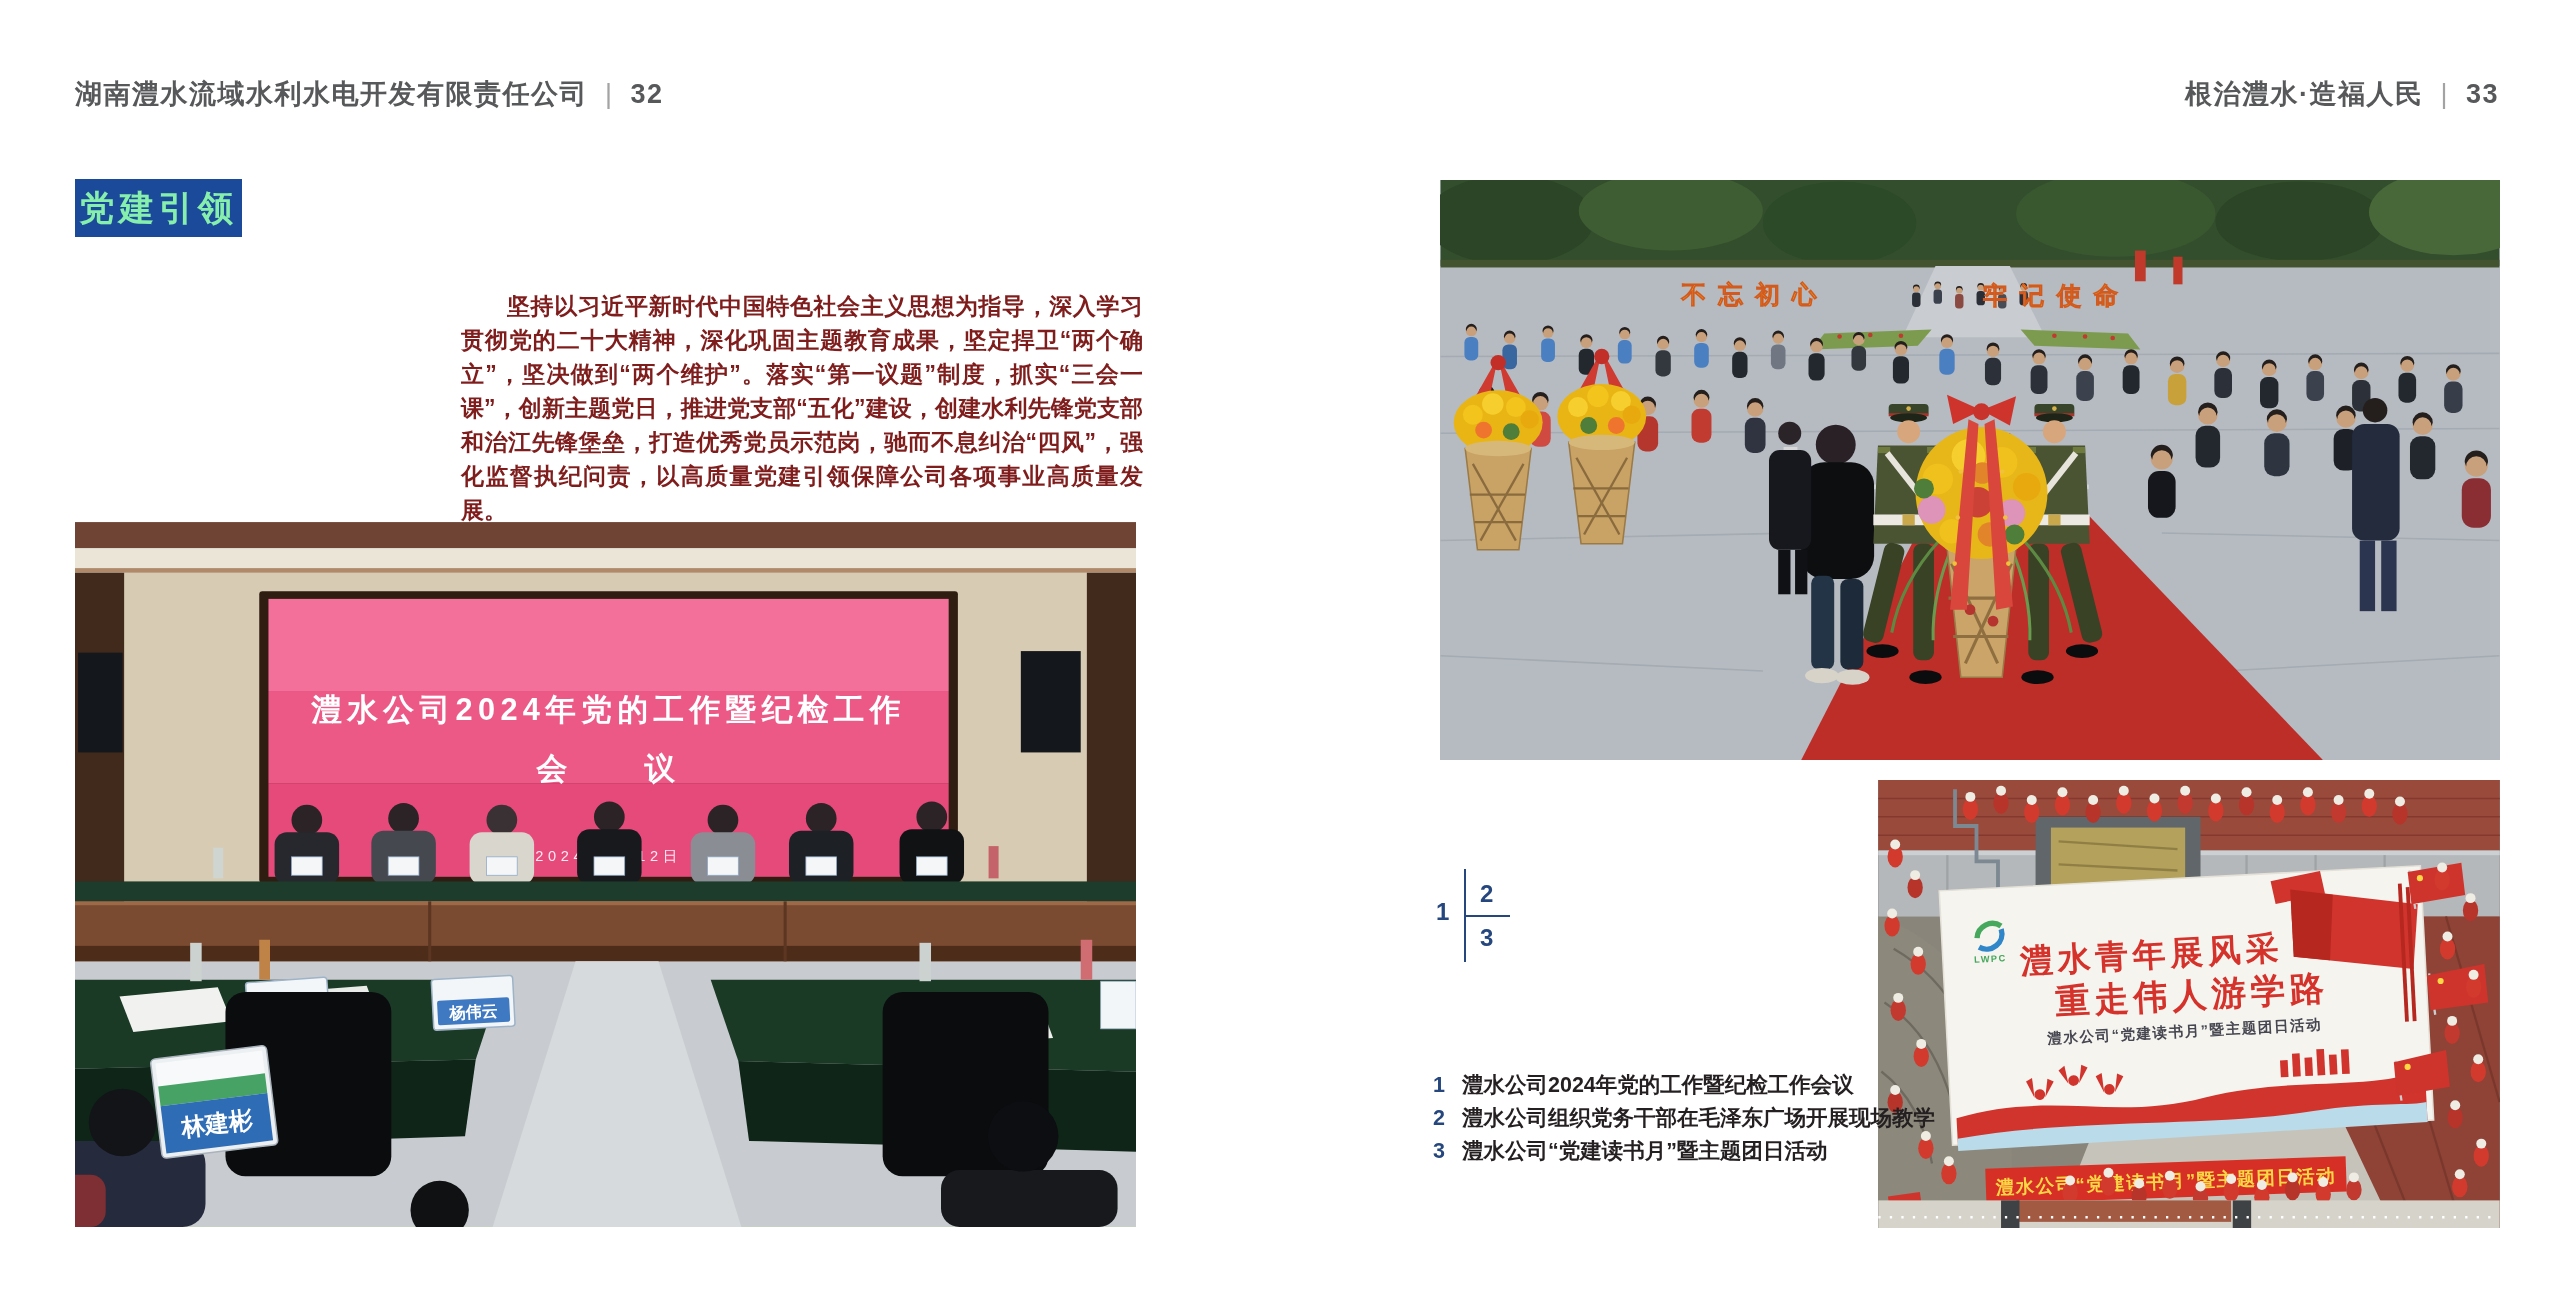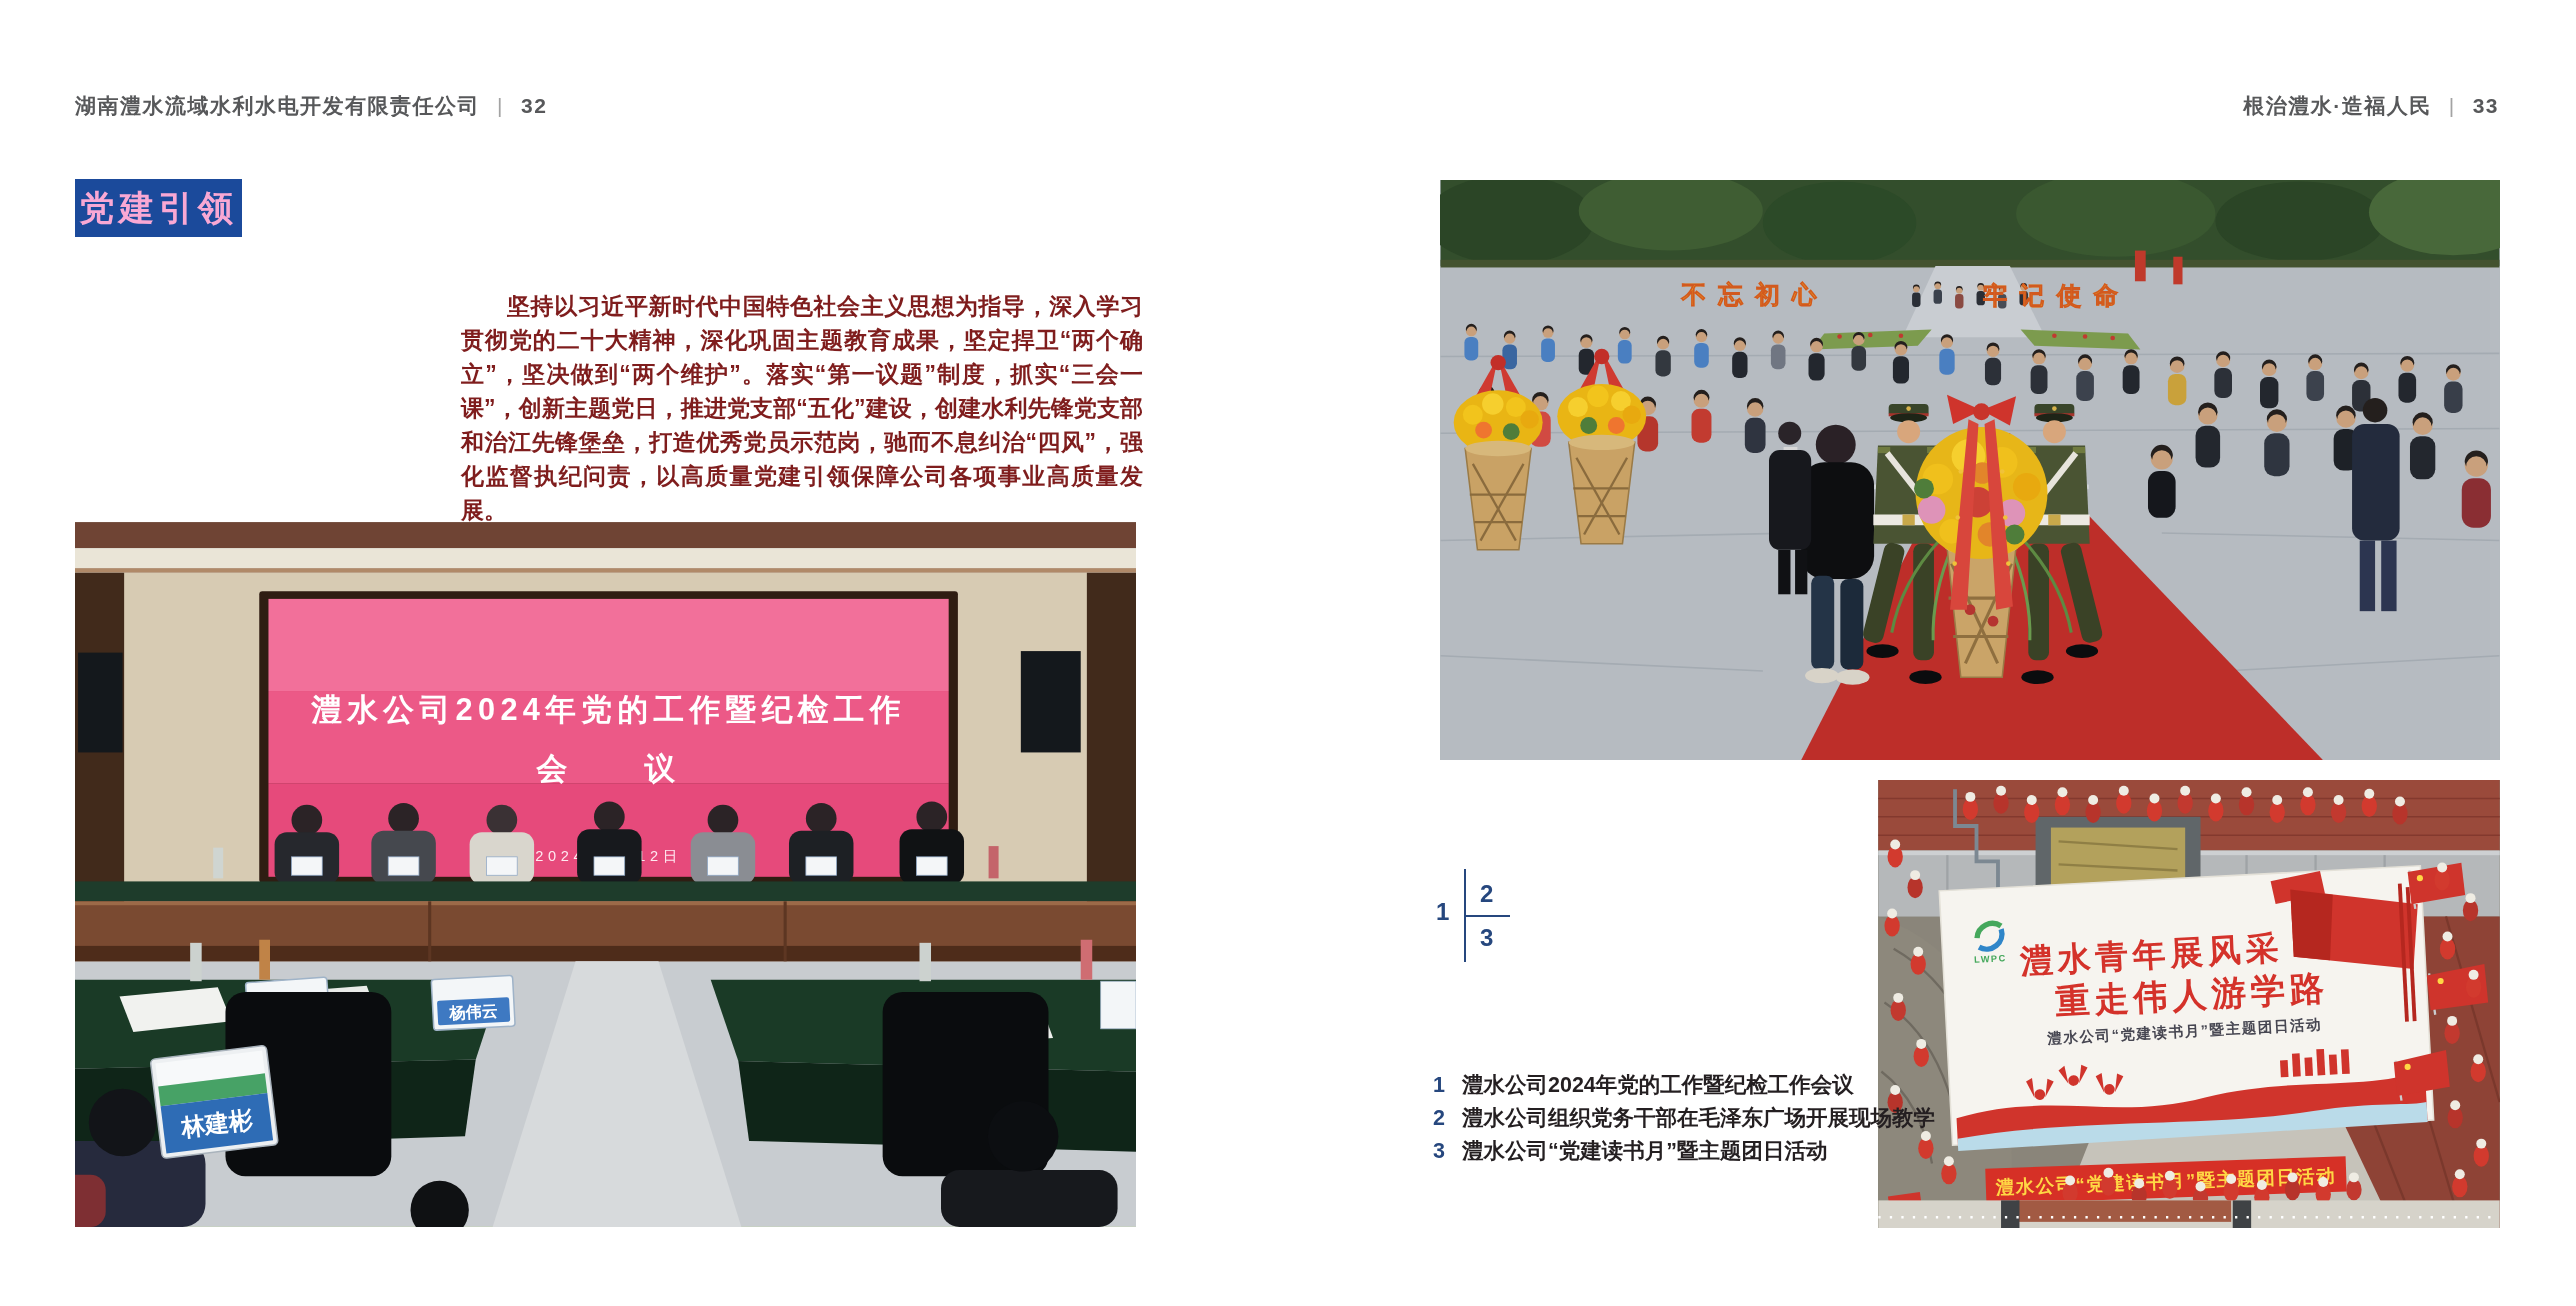--- a/index.html
+++ b/index.html
@@ -1,23 +1,23 @@
 <!DOCTYPE html>
 <html style="font-size:12.3px"><head>
 <meta charset="utf-8">
 <style>
   html,body{margin:0;padding:0;background:#ffffff;}
   #spread{position:relative;width:2576px;height:1306px;background:#ffffff;overflow:hidden;
           font-family:"Liberation Sans","DejaVu Sans",sans-serif;color:#231f20;}
-  .hdr{position:absolute;top:92px;font-size:21px;font-weight:bold;color:#57585a;letter-spacing:1.5px;white-space:nowrap;}
+  .hdr{position:absolute;top:76px;font-size:27px;font-weight:bold;color:#57585a;letter-spacing:1.5px;white-space:nowrap;}
   .hdr .div{color:#a3a3a3;font-weight:normal;margin:0 17px;}
   #hdr-left{left:75px;}
   #hdr-right{right:77px;text-align:right;}
   #badge{position:absolute;left:75px;top:179px;width:167px;height:58px;background:#1b4a9b;
-         display:flex;align-items:center;justify-content:center;color:#f9a8d4;font-size:35px;
+         display:flex;align-items:center;justify-content:center;color:#86efac;font-size:35px;
          font-weight:bold;letter-spacing:4.6px;}
   #para{position:absolute;left:461px;top:289px;width:682px;font-size:23px;line-height:34px;
         font-weight:600;text-align:justify;text-indent:46px;color:#7f1d1d;}
   .photo{position:absolute;overflow:hidden;}
   #photo-meeting{left:75px;top:522px;width:1061px;height:705px;background:#bef264;}
   #photo-plaza{left:1440px;top:180px;width:1060px;height:580px;background:#b6bbc1;}
   #photo-aerial{left:1878px;top:780px;width:622px;height:448px;background:#8a857a;}
   .locnum{position:absolute;font-size:24px;font-weight:bold;color:#26477e;}
   #loc-1{left:1436px;top:898px;}
   #loc-2{left:1480px;top:880px;}

